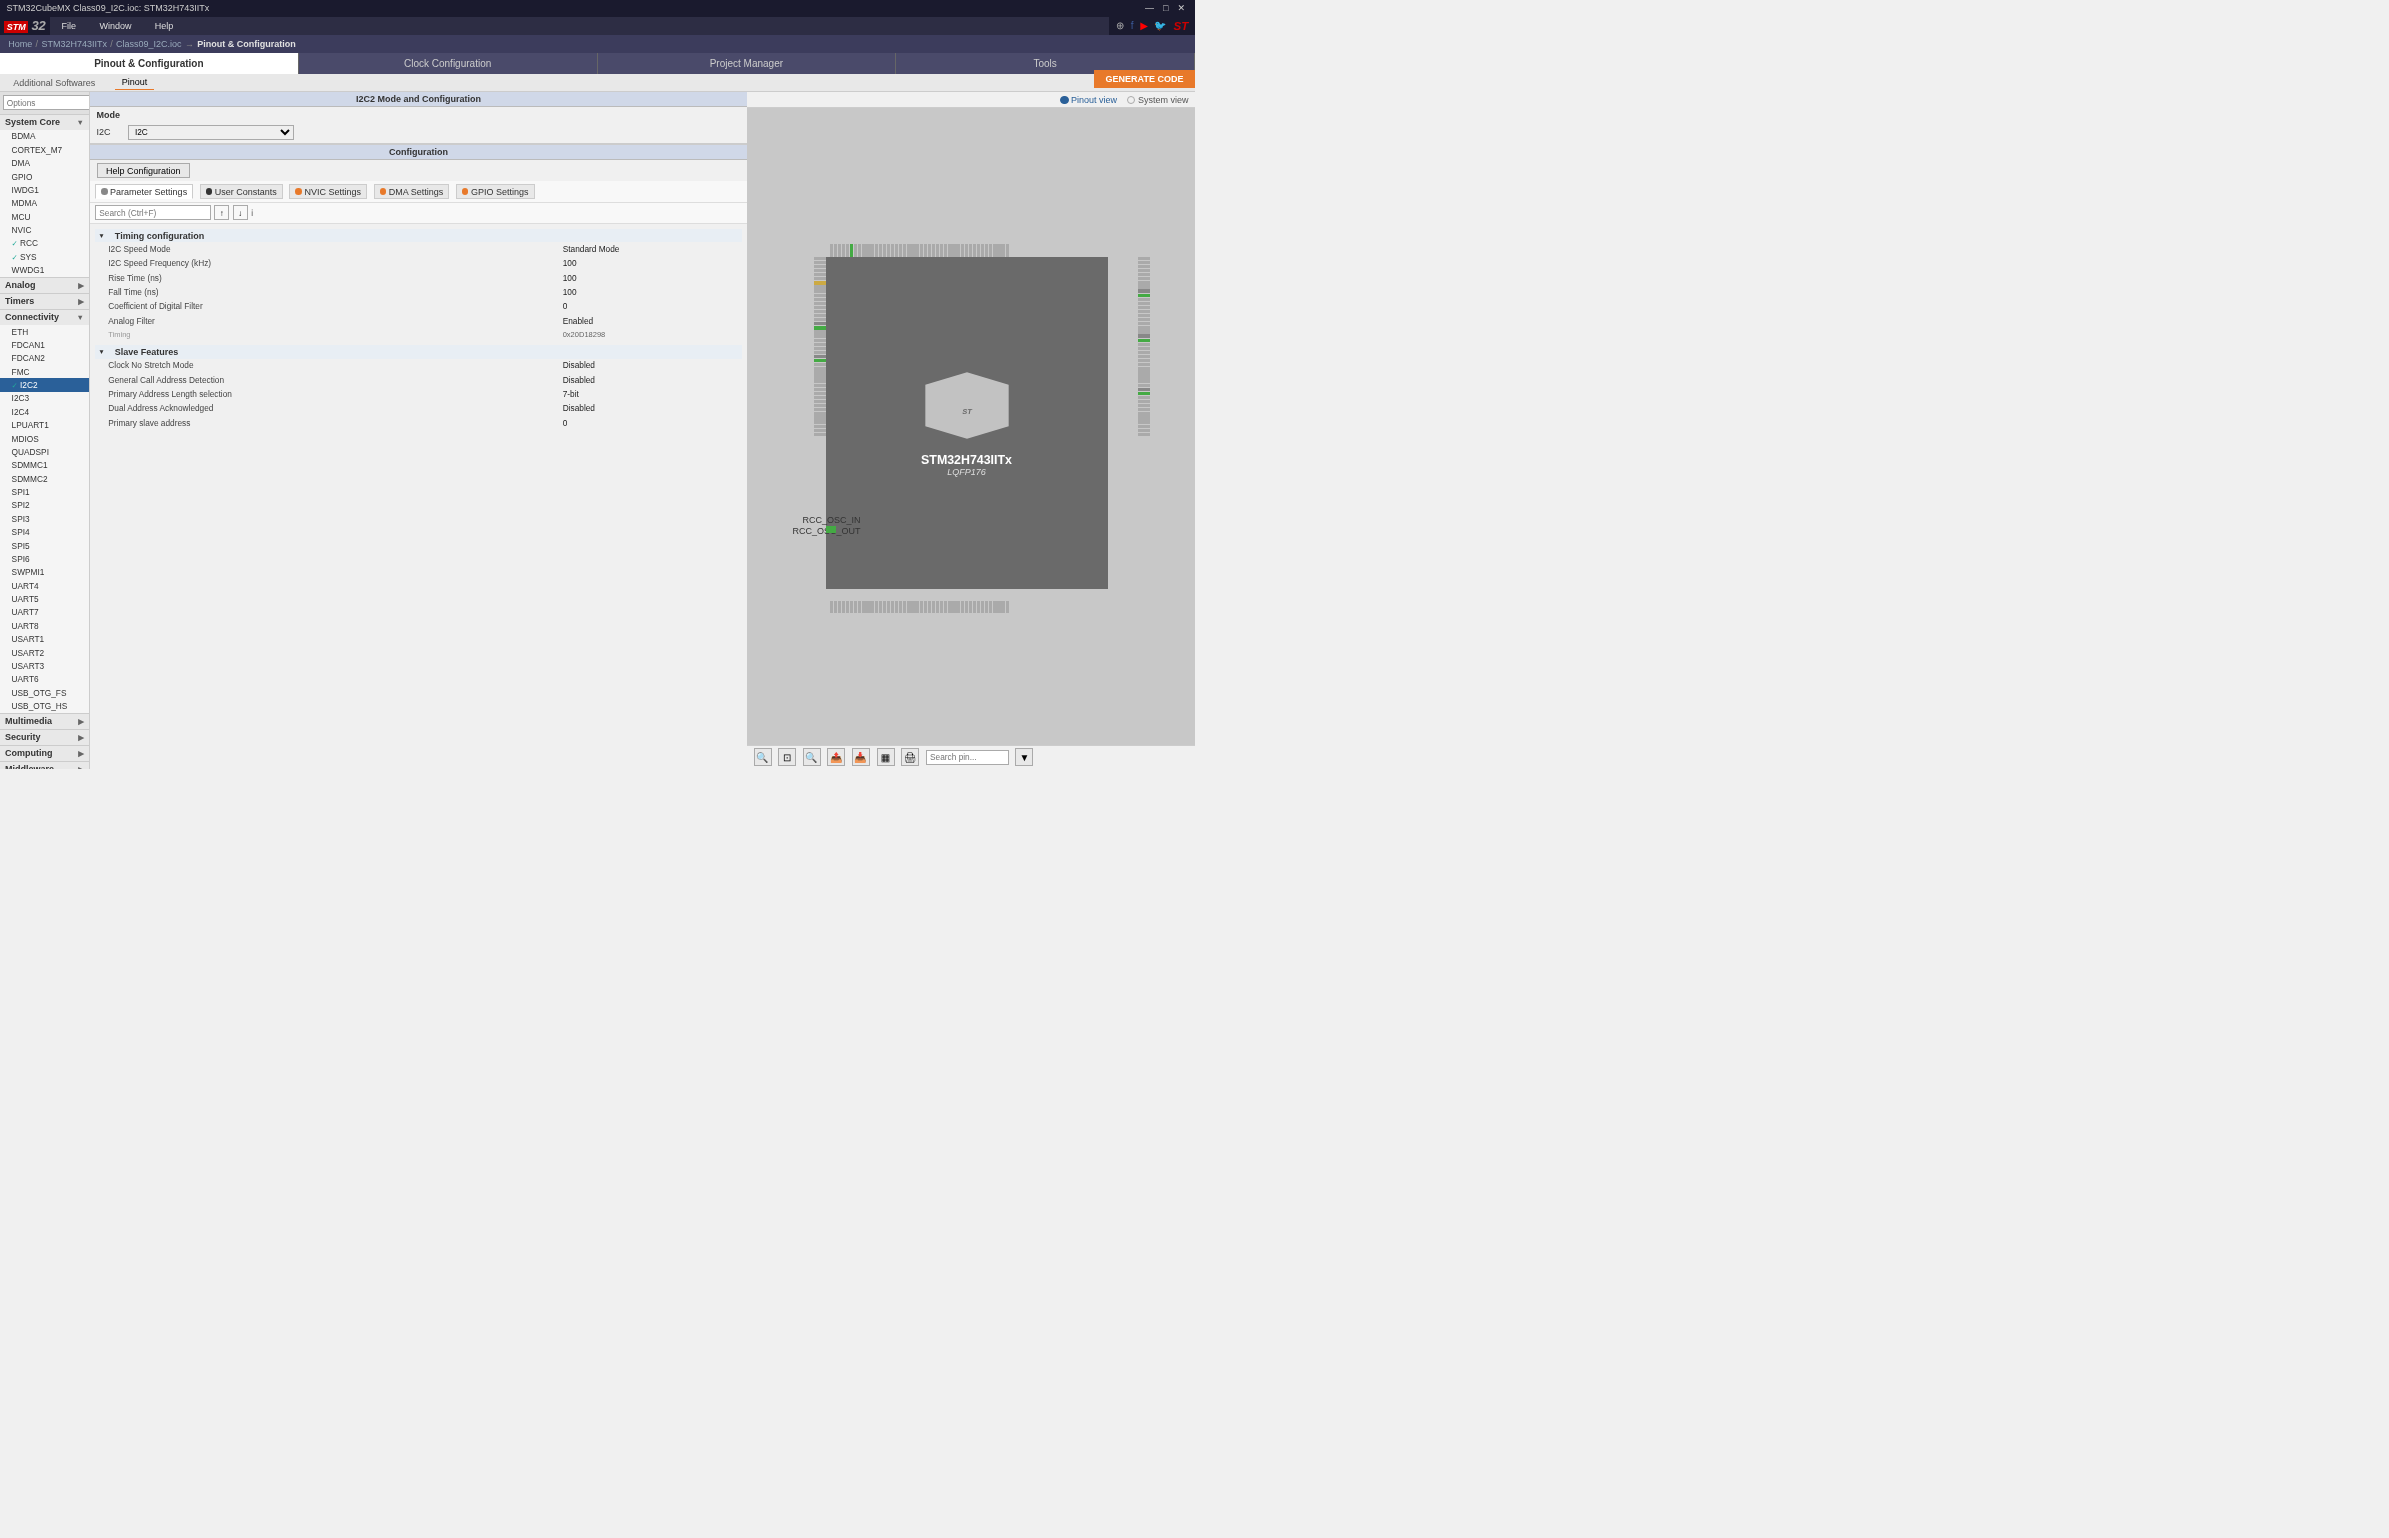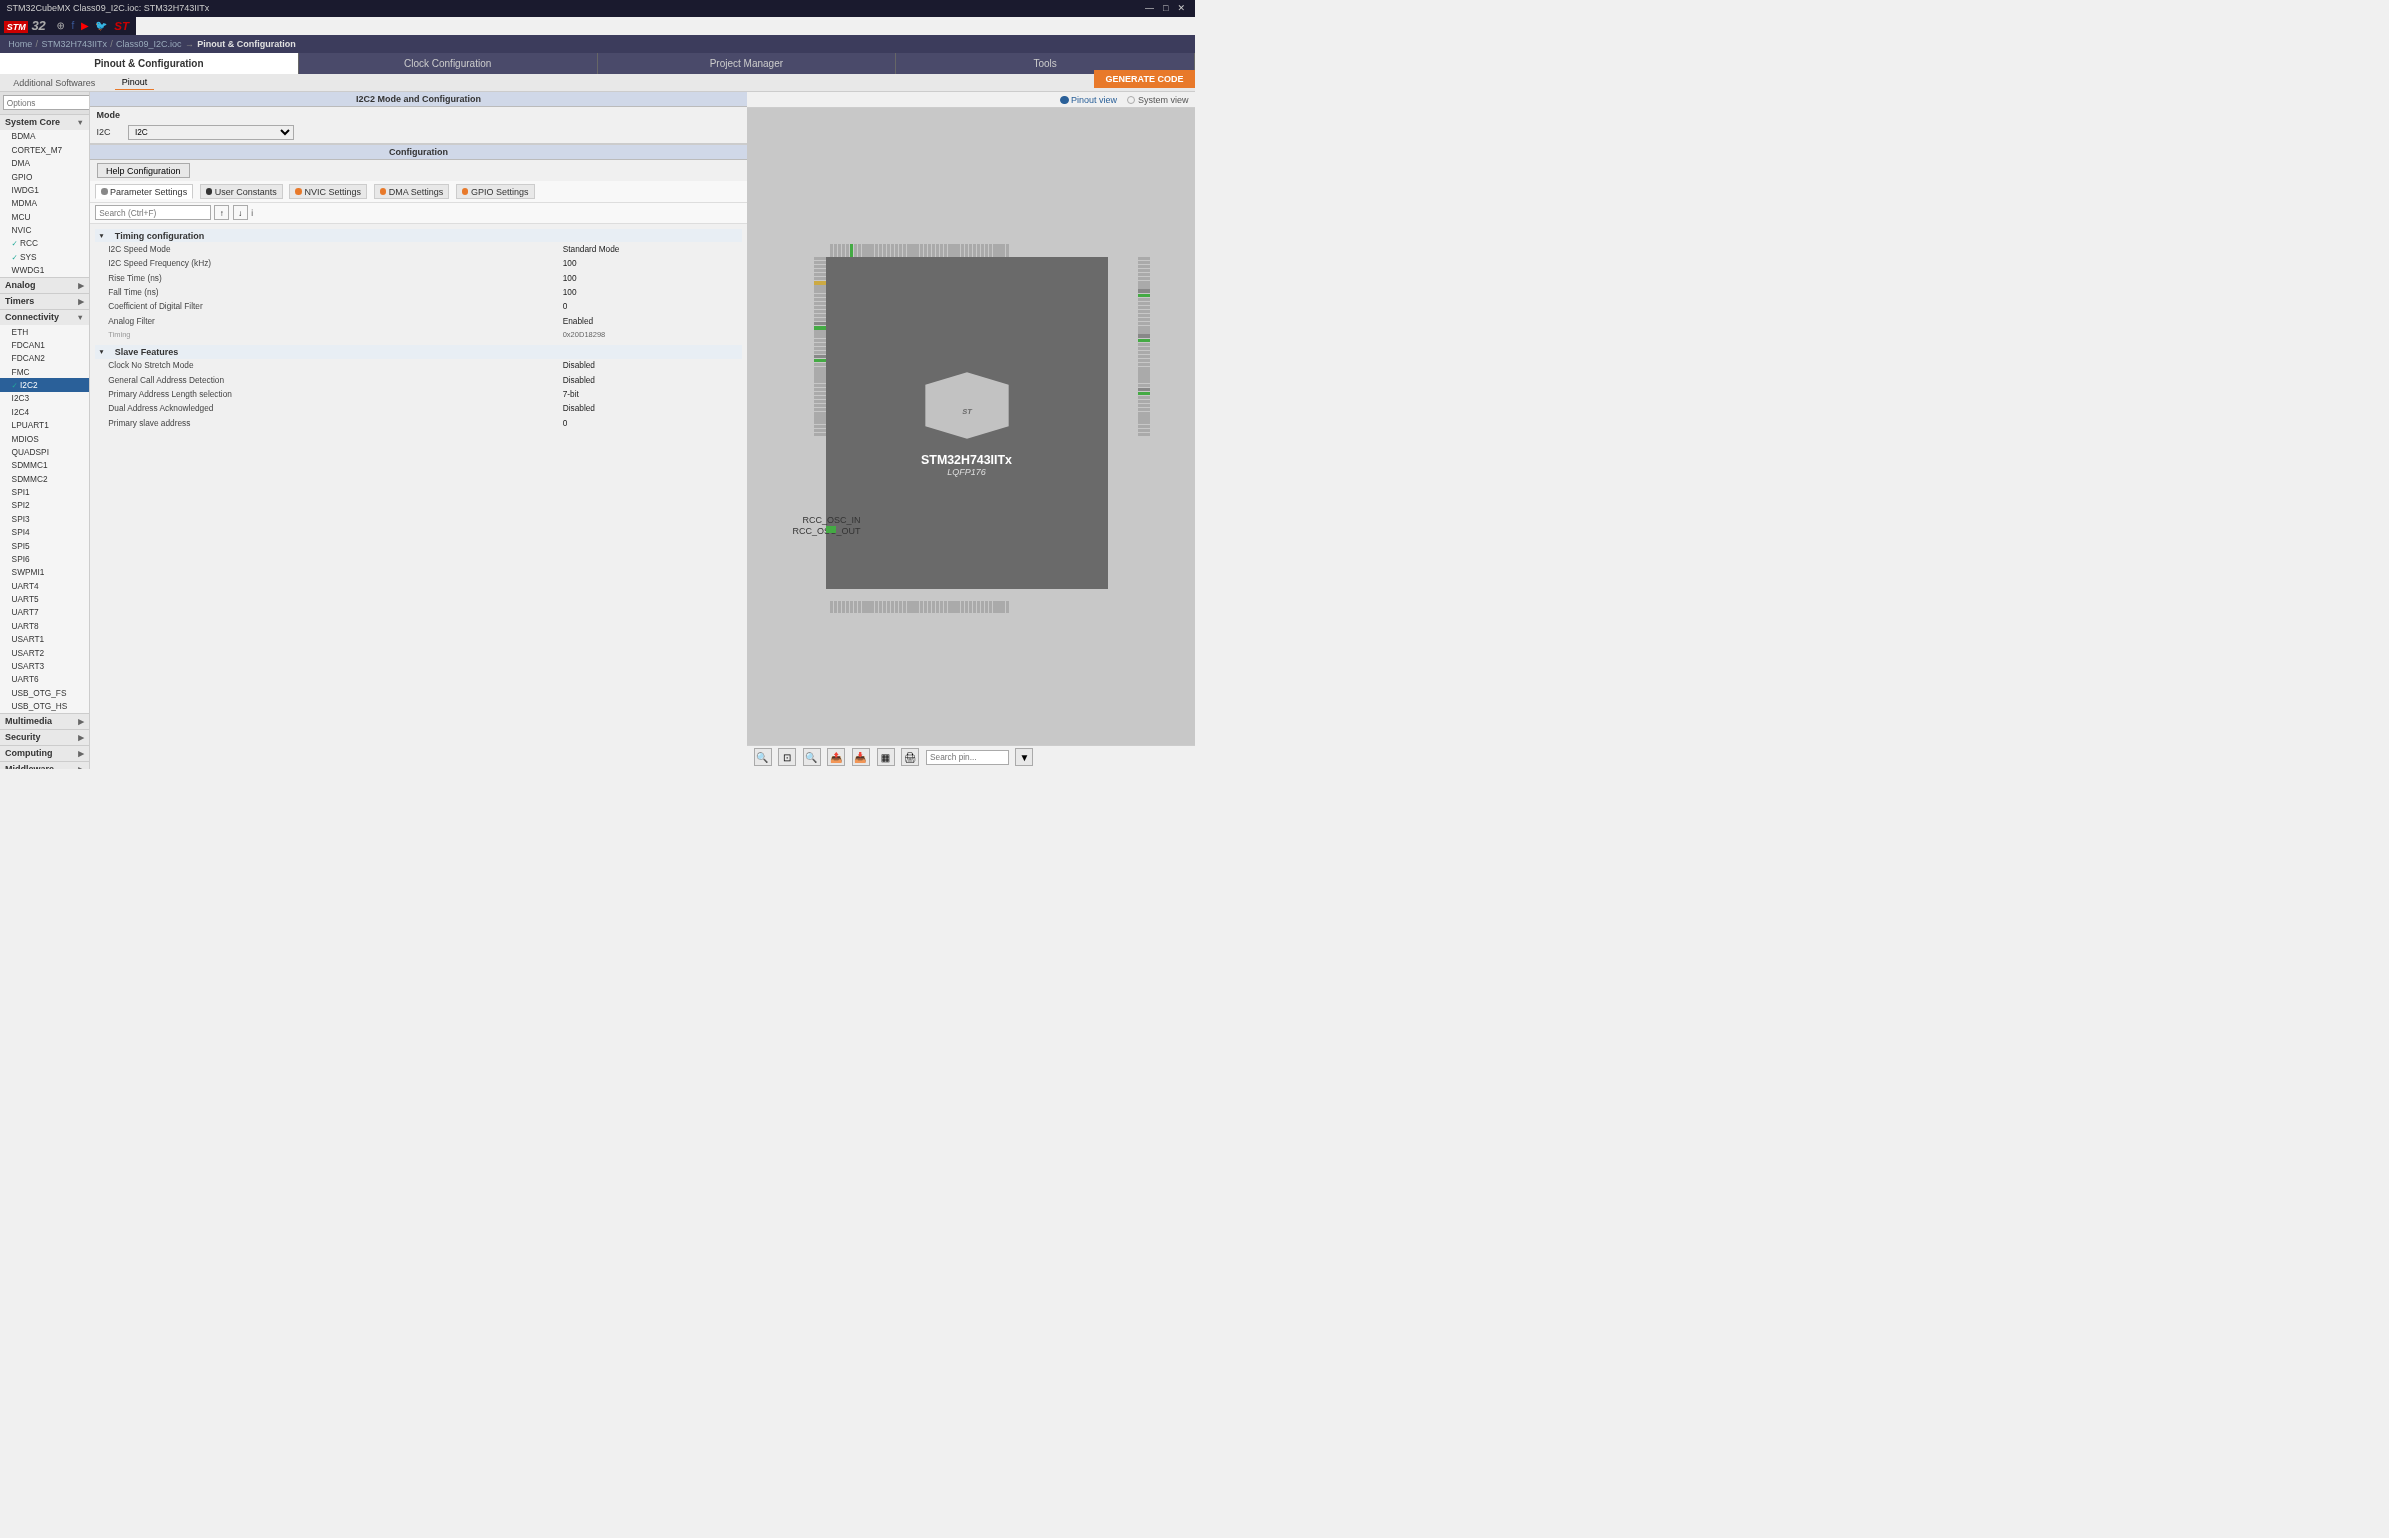--- a/index.html
+++ b/index.html
@@ -127,20 +127,25 @@
     <span style="cursor:pointer;margin:0 3.3px;">✕</span>
   </div>
 </div>
 
 <div style="position:relative; display:flex; align-items:center;">
   <div style="width:50px; height:18px; background:#1a1a2e; display:flex; align-items:center; justify-content:center;">
     <span style="color:white; font-size:11.6px; font-weight:bold; font-style:italic;">
       <span style="background:#cc0000; padding:0.8px 2.5px;">STM</span>
       <span style="font-size:13px; color:#aaa;">32</span>
     </span>
+  </div>
+  <div id="menu-bar" style="flex:1;">
+    <span class="menu-item">File</span>
+    <span class="menu-item">Window</span>
+    <span class="menu-item">Help</span>
   </div>
   <div style="background:#1a1a2e; height:18px; display:flex; align-items:center; padding:0 6.6px; gap:6.6px;">
     <span style="color:#aaa; cursor:pointer; font-size:10px;">⊕</span>
     <span style="color:#3b5998; cursor:pointer; font-size:10px;">f</span>
     <span style="color:#ff0000; cursor:pointer; font-size:10px;">▶</span>
     <span style="color:#1da1f2; cursor:pointer; font-size:10px;">🐦</span>
     <span style="color:#cc0000; cursor:pointer; font-size:11.6px; font-weight:bold; font-style:italic;">ST</span>
   </div>
 </div>
 

